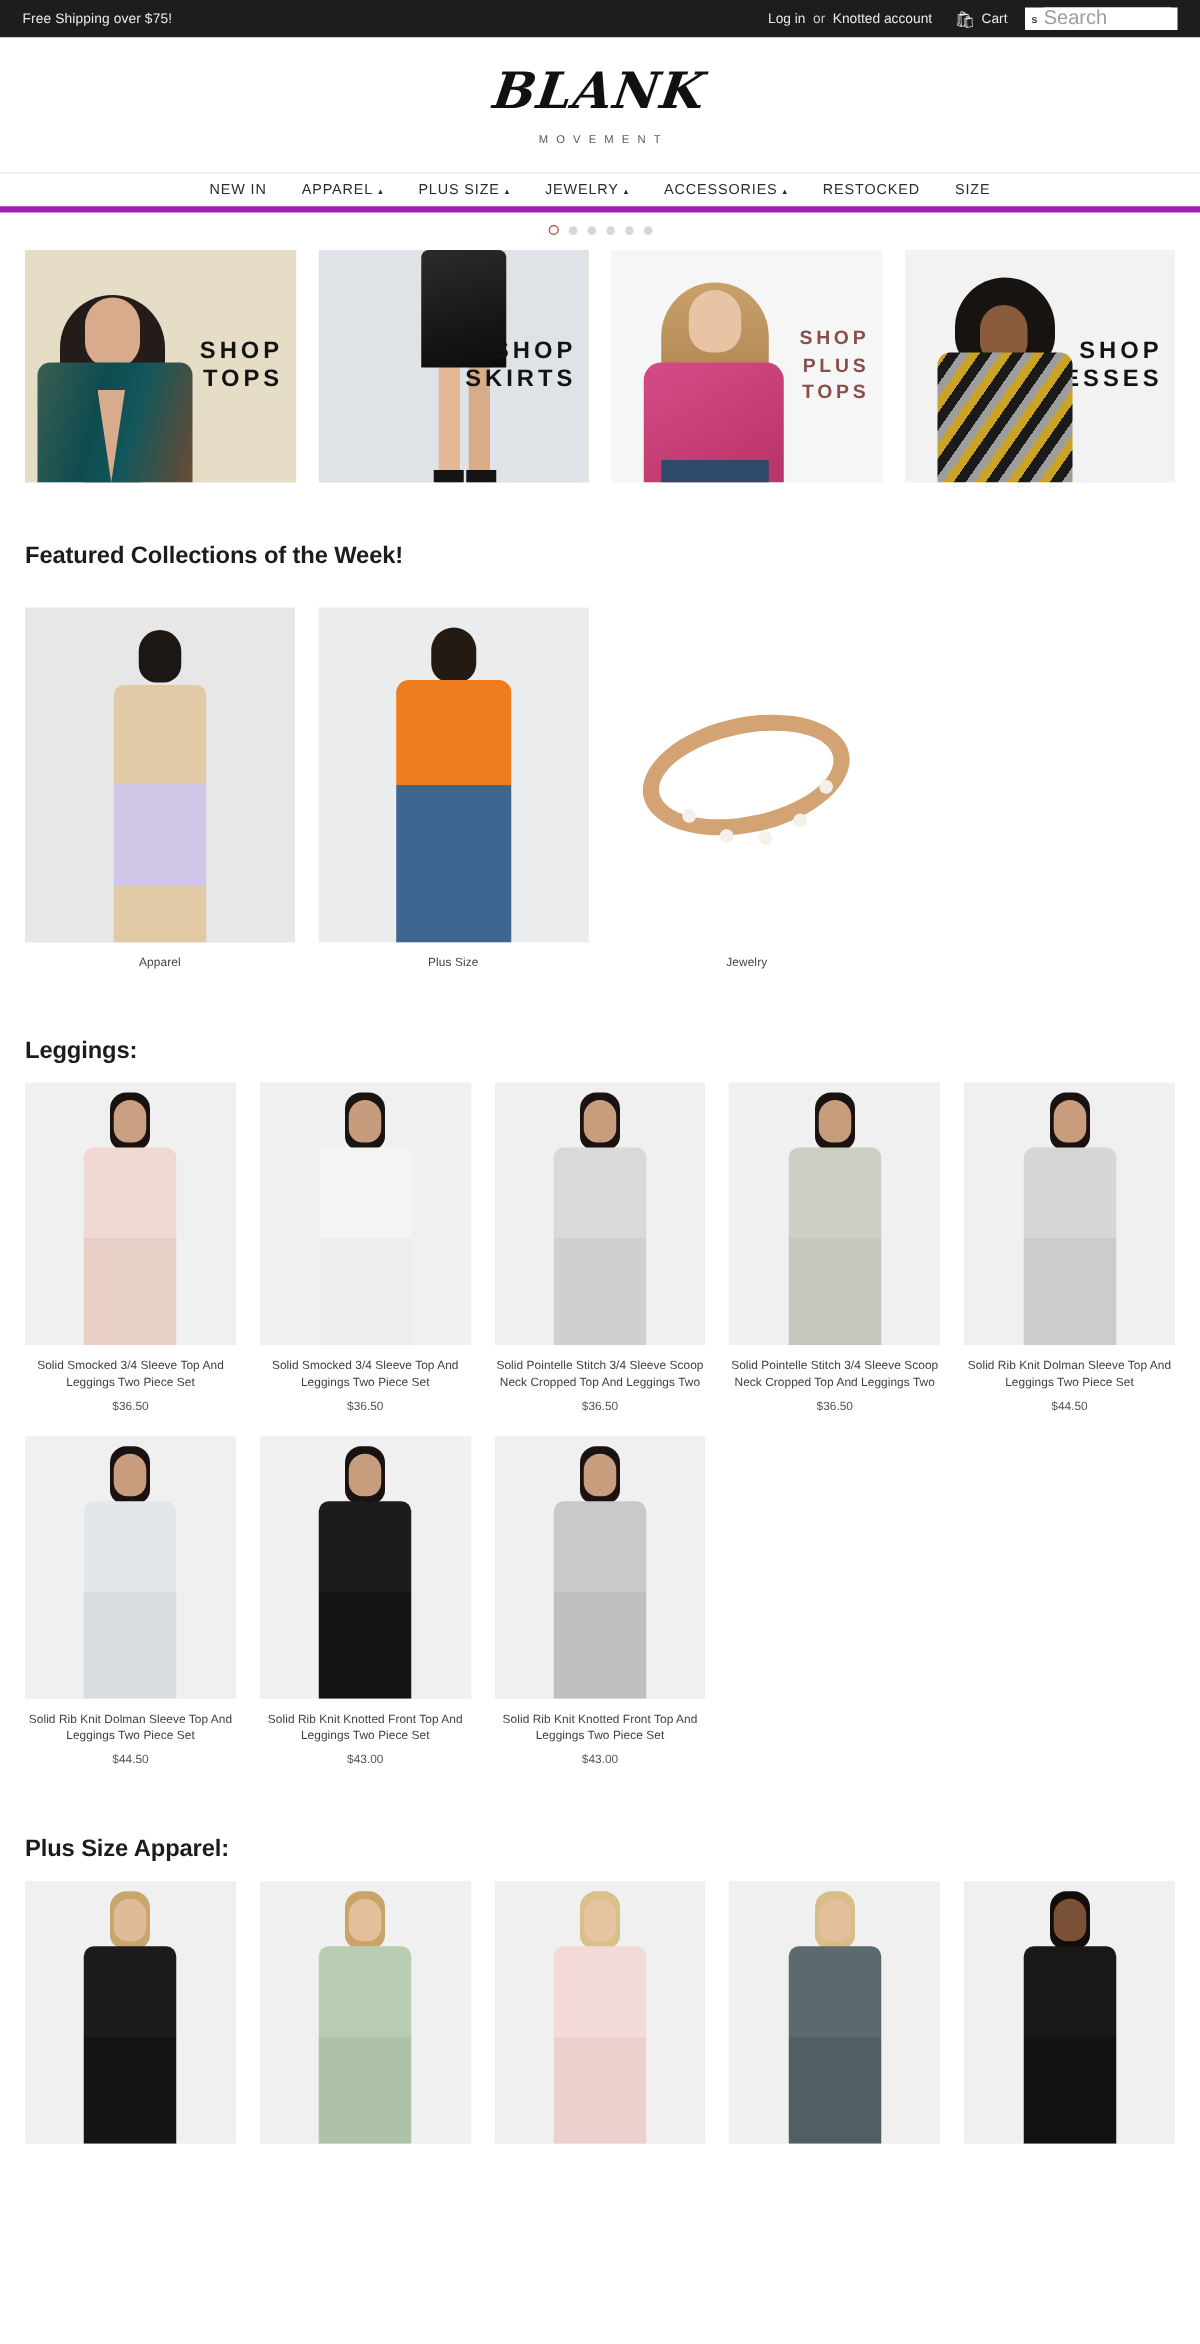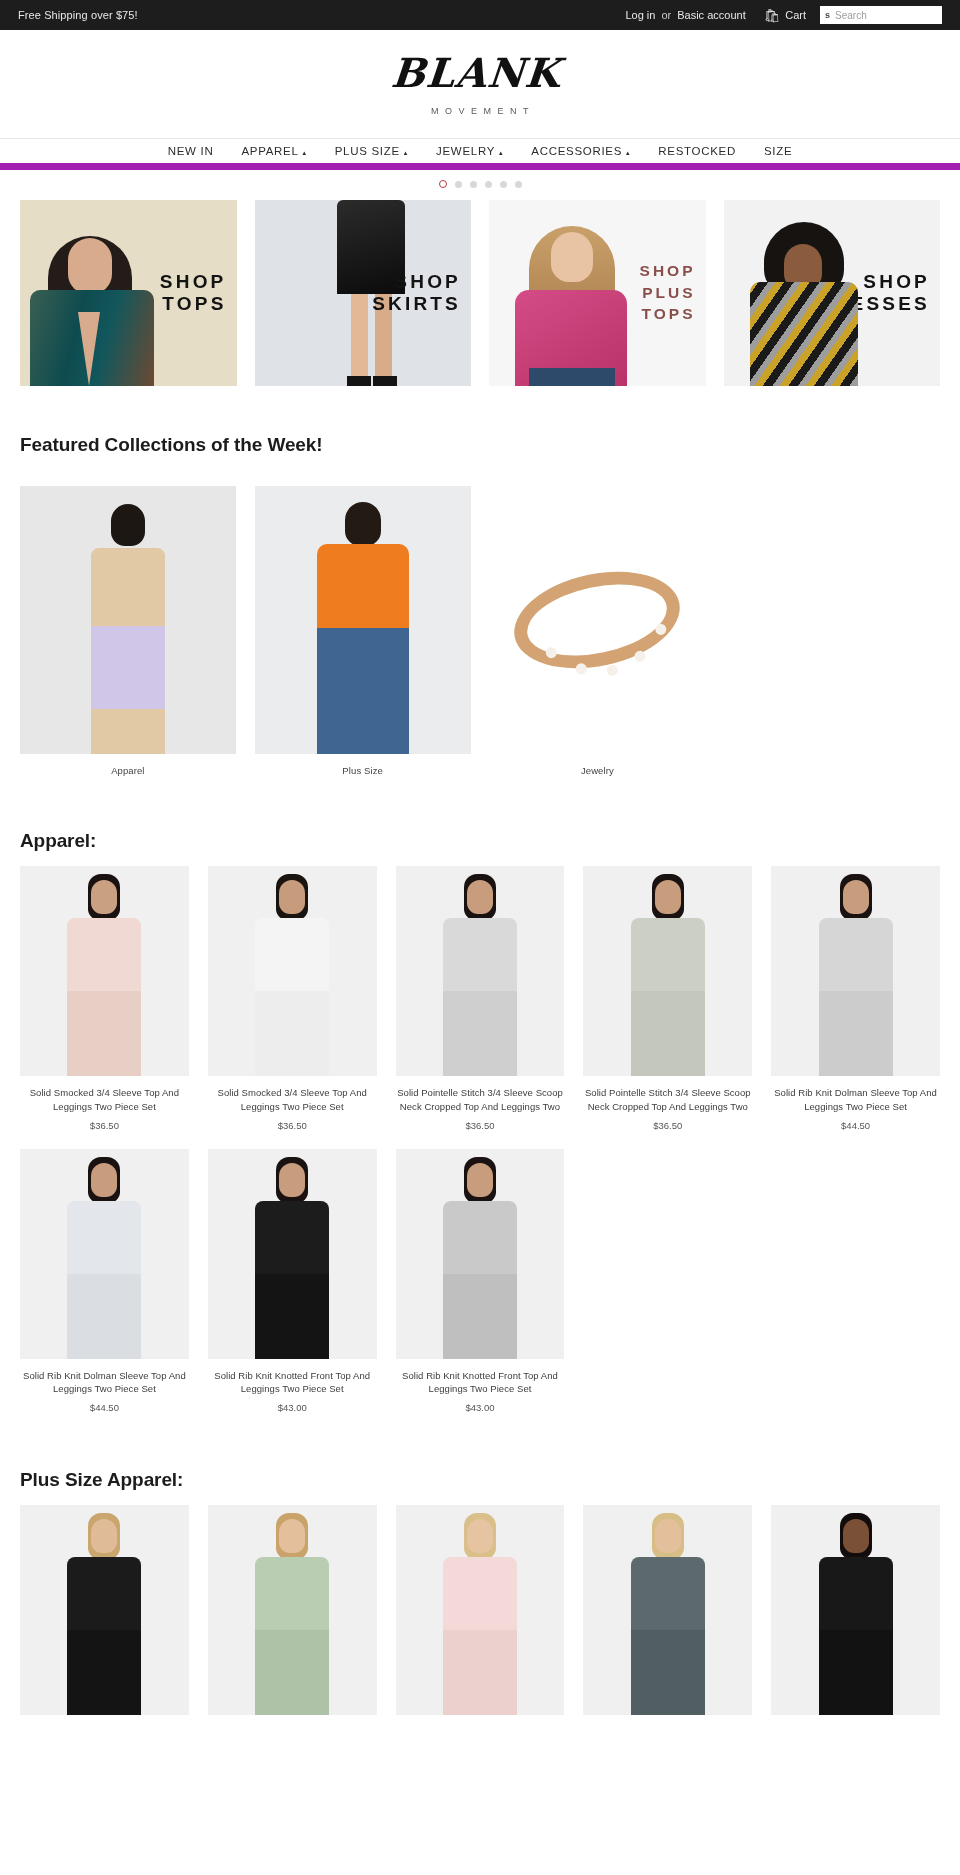--- a/index.html
+++ b/index.html
@@ -35,21 +35,21 @@
     margin-left: 14px;
     width: 122px; height: 18px;
     background: #ffffff;
     display: flex; align-items: center;
     padding: 0 5px; gap: 5px;
   }
   .search-glyph { font-size: 9px; font-weight: bold; color: #4a4a4a; line-height: 1; }
   .search-box input {
     border: 0; outline: 0; width: 100%;
     font-family: "Liberation Sans", sans-serif;
-    font-size: 10px; color: #333;
+    font-size: 16px; color: #333;
   }
   .search-box input::placeholder { color: #9c9c9c; }
 
   
   .logo-wrap {
     height: 108px;
     display: flex; flex-direction: column;
     align-items: center; justify-content: center;
     background: #fff;
   }
@@ -68,21 +68,21 @@
     margin-top: 13px;
     font-size: 9px;
     letter-spacing: 6.5px;
     color: #5a5a5a;
     padding-left: 6px;
   }
 
   
   .nav {
     border-top: 1px solid #e6e6e6;
-    border-bottom: 7px solid #a21caf;
+    border-bottom: 5px solid #a21caf;
     height: 32px;
     display: flex; align-items: center; justify-content: center;
     gap: 0;
   }
   .nav-item {
     display: inline-flex; align-items: center; gap: 4px;
     padding: 0 14px;
     font-size: 11.5px;
     letter-spacing: .7px;
     color: #2c2c2c;
@@ -237,21 +237,21 @@
 </style>
 </head>
 <body>
 
 <div class="topbar">
   <span class="shipping">Free Shipping over $75!</span>
   <span class="spacer"></span>
   <span class="acct">
     <a href="#">Log in</a>
     <span class="or">or</span>
-    <a href="#">Basic account</a>
+    <a href="#">Knotted account</a>
   </span>
   <a href="#" class="cart-link">
     <span class="cart-glyph">🛍</span>
     <span>Cart</span>
   </a>
   <div class="search-box">
     <span class="search-glyph">s</span>
     <input type="text" placeholder="Search" style="">
   </div>
 </div>
@@ -371,21 +371,21 @@
           <div class="stud" style="left: 40px; top: 72px;"></div>
           <div class="stud" style="left: 70px; top: 80px;"></div>
           <div class="stud" style="left: 100px; top: 72px;"></div>
           <div class="stud" style="left: 126px; top: 50px;"></div>
         </div>
     </div>
     <div class="coll-cap">Jewelry</div>
   </div>
 </div>
 
-<h2 class="section sec-apparel">Apparel:</h2>
+<h2 class="section sec-apparel">Leggings:</h2>
 <div class="prod-grid" id="apparel-grid">
     <div class="prod">
       <div class="prod-img">
         <div class="head" style="background: rgb(25, 18, 16); top: 8px; width: 32px; height: 46px; z-index: 0;"></div>
         <div class="head" style="background: rgb(202, 160, 131);"></div>
         <div class="fig" style="width: 74px; height: 158px; background: linear-gradient(rgb(240, 217, 210) 0px, rgb(240, 217, 210) 46%, rgb(232, 207, 198) 46%, rgb(232, 207, 198) 100%);"></div>
       </div>
       <div class="prod-title">Solid Smocked 3/4 Sleeve Top And Leggings Two Piece Set</div>
       <div class="prod-price">$36.50</div>
     </div>

